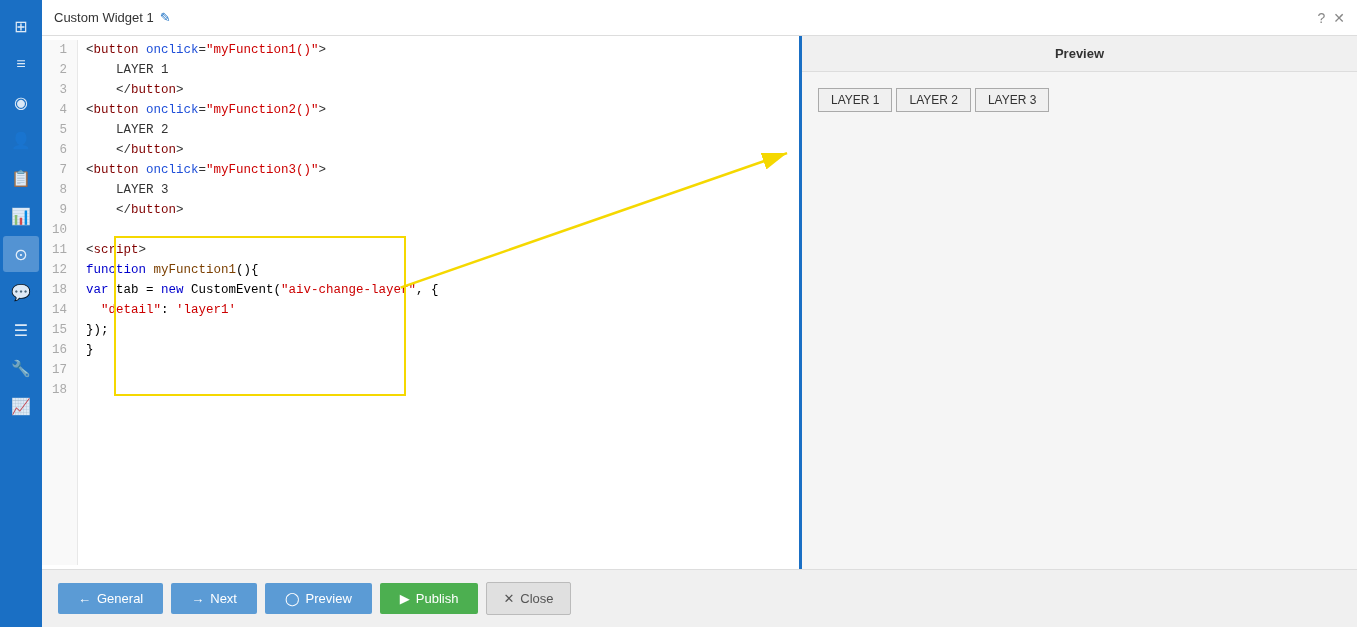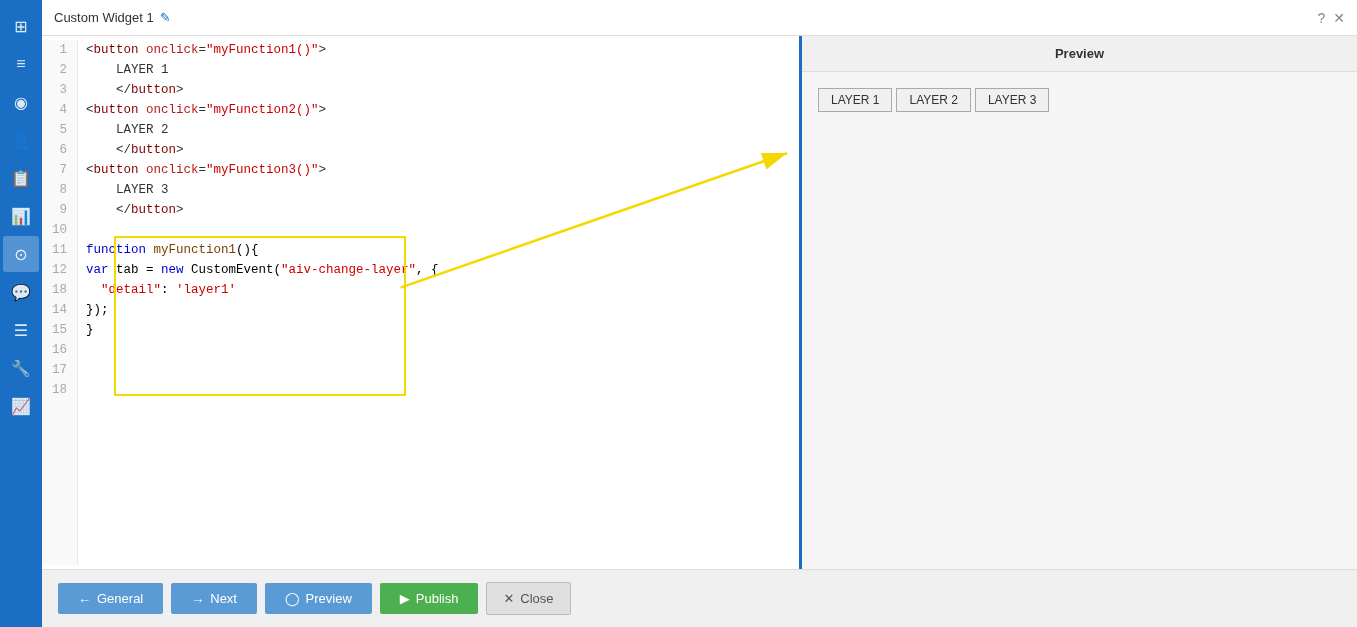--- a/index.html
+++ b/index.html
@@ -145,21 +145,21 @@
       flex: 1;
       padding-left: 8px;
       overflow-x: auto;
     }
     .code-line {
       height: 20px;
       white-space: pre;
     }
     .kw { color: #0000cc; }
     .tag { color: #800000; }
-    .attr { color: #b91c1c; }
+    .attr { color: #1d4ed8; }
     .str { color: #cc0000; }
     .fn { color: #7b3f00; }
     .plain { color: #333; }
 
     
     .highlight-box {
       position: absolute;
       border: 2px solid #f5d800;
       pointer-events: none;
       left: 72px;
@@ -348,20 +348,21 @@
           <div class="code-line"><span class="plain">&lt;<span class="tag">button</span> <span class="attr">onclick</span>=<span class="str">"myFunction1()"</span>&gt;</span></div>
           <div class="code-line"><span class="plain">    LAYER 1</span></div>
           <div class="code-line"><span class="plain">    &lt;/<span class="tag">button</span>&gt;</span></div>
           <div class="code-line"><span class="plain">&lt;<span class="tag">button</span> <span class="attr">onclick</span>=<span class="str">"myFunction2()"</span>&gt;</span></div>
           <div class="code-line"><span class="plain">    LAYER 2</span></div>
           <div class="code-line"><span class="plain">    &lt;/<span class="tag">button</span>&gt;</span></div>
           <div class="code-line"><span class="plain">&lt;<span class="tag">button</span> <span class="attr">onclick</span>=<span class="str">"myFunction3()"</span>&gt;</span></div>
           <div class="code-line"><span class="plain">    LAYER 3</span></div>
           <div class="code-line"><span class="plain">    &lt;/<span class="tag">button</span>&gt;</span></div>
           <div class="code-line"></div>
+          <div class="code-line"><span class="plain">&lt;<span class="tag">script</span>&gt;</span></div>
           <div class="code-line"><span class="kw">function</span> <span class="fn">myFunction1</span>(){</div>
           <div class="code-line"><span class="kw">var</span> tab = <span class="kw">new</span> CustomEvent(<span class="str">"aiv-change-layer"</span>, {</div>
           <div class="code-line">  <span class="str">"detail"</span>: <span class="str">'layer1'</span></div>
           <div class="code-line">});</div>
           <div class="code-line">}</div>
         </div>
       </div>
 
       <div class="highlight-box"></div>
 

